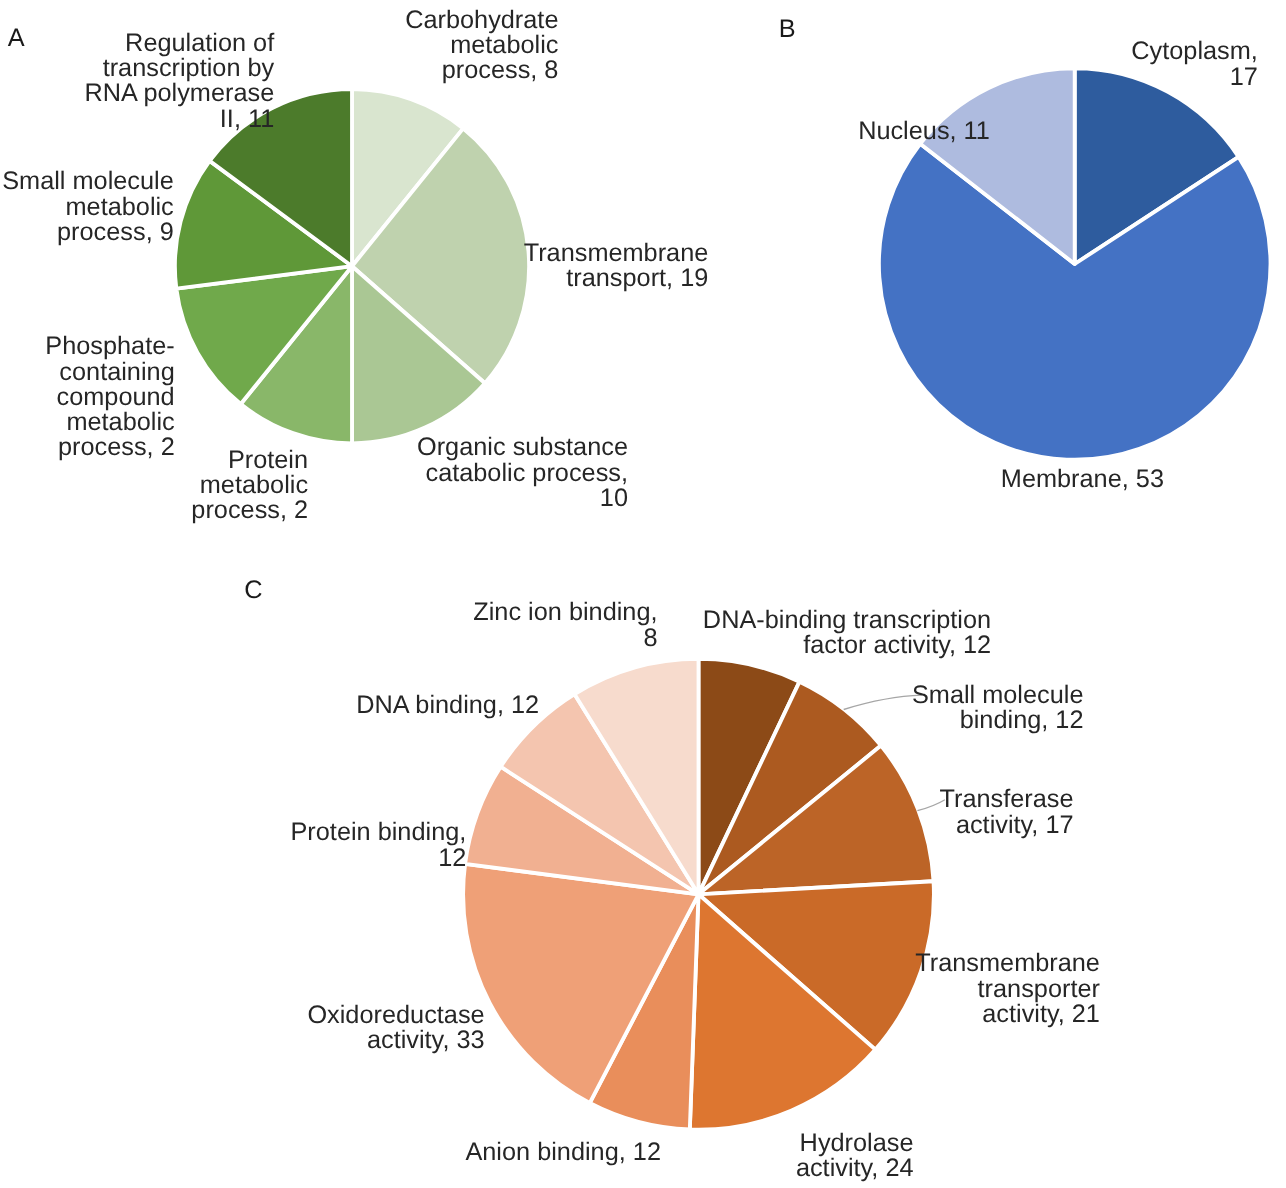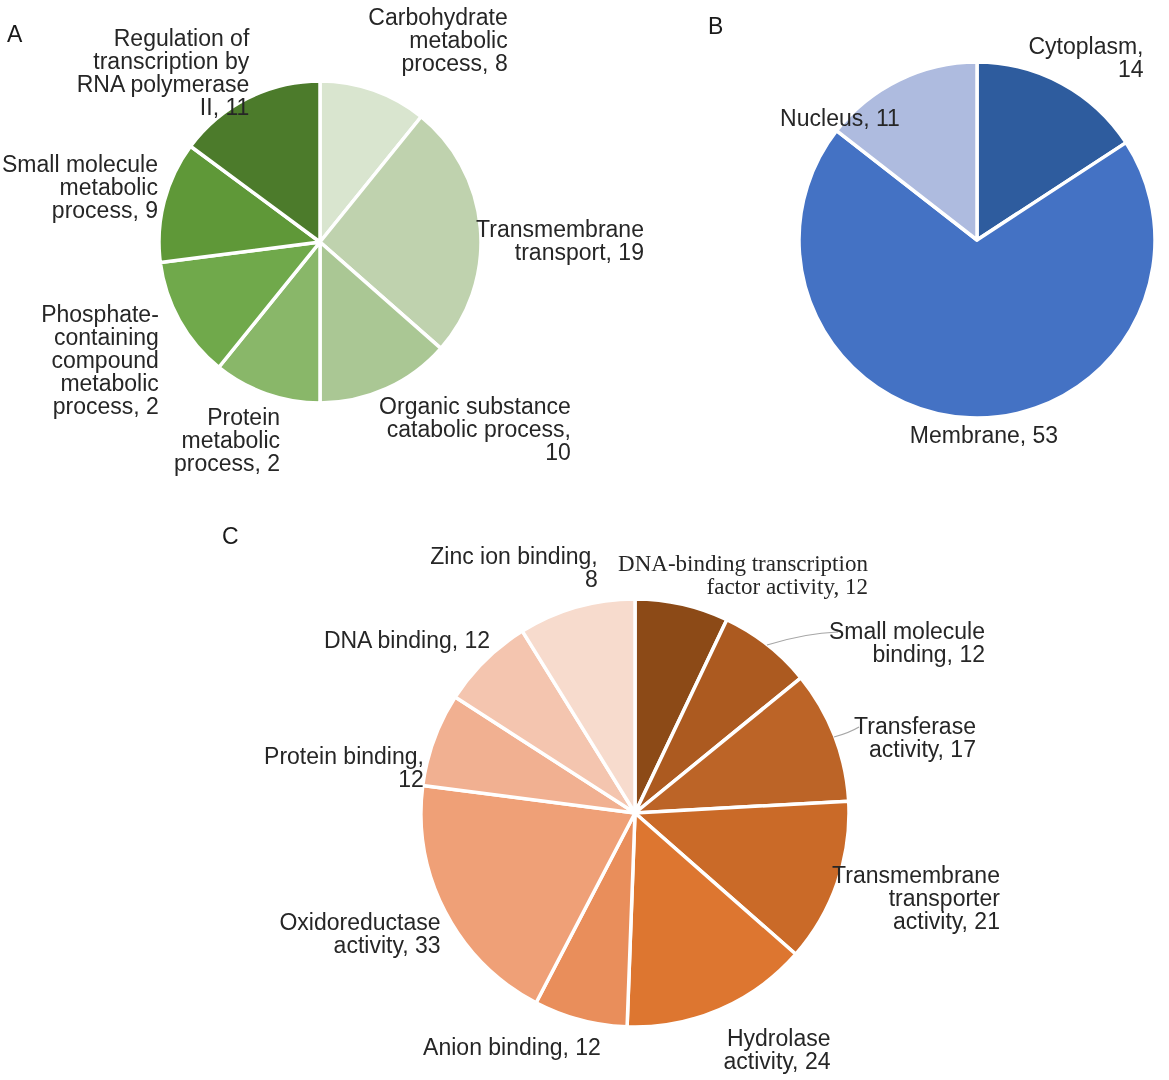--- a/index.html
+++ b/index.html
@@ -77,24 +77,24 @@
 metabolic
 process, 2</div>
     <div class="slice-label" style="left: 80px; top: 153px;">Small molecule
 metabolic
 process, 9</div>
     <div class="slice-label" style="left: 163px; top: 27px;">Regulation of
 transcription by
 RNA polymerase
 II, 11</div>
     <div class="slice-label" style="left: 1086px; top: 35px;">Cytoplasm,
-14</div>
+17</div>
     <div class="slice-label" style="left: 984px; top: 424px;">Membrane, 53</div>
     <div class="slice-label" style="left: 840px; top: 59px; margin-top: 48px;">Nucleus, 11</div>
-    <div class="slice-label" style="left: 743px; top: 552px; font-family: Liberation Serif, serif;">DNA-binding transcription
+    <div class="slice-label" style="left: 770px; top: 552px;">DNA-binding transcription
 factor activity, 12</div>
     <div class="slice-label" style="left: 907px; top: 620px;">Small molecule
 binding, 12</div>
     <div class="slice-label" style="left: 915px; top: 715px;">Transferase
 activity, 17</div>
     <div class="slice-label" style="left: 916px; top: 864px;">Transmembrane
 transporter
 activity, 21</div>
     <div class="slice-label" style="left: 777px; top: 1027px;">Hydrolase
 activity, 24</div>

